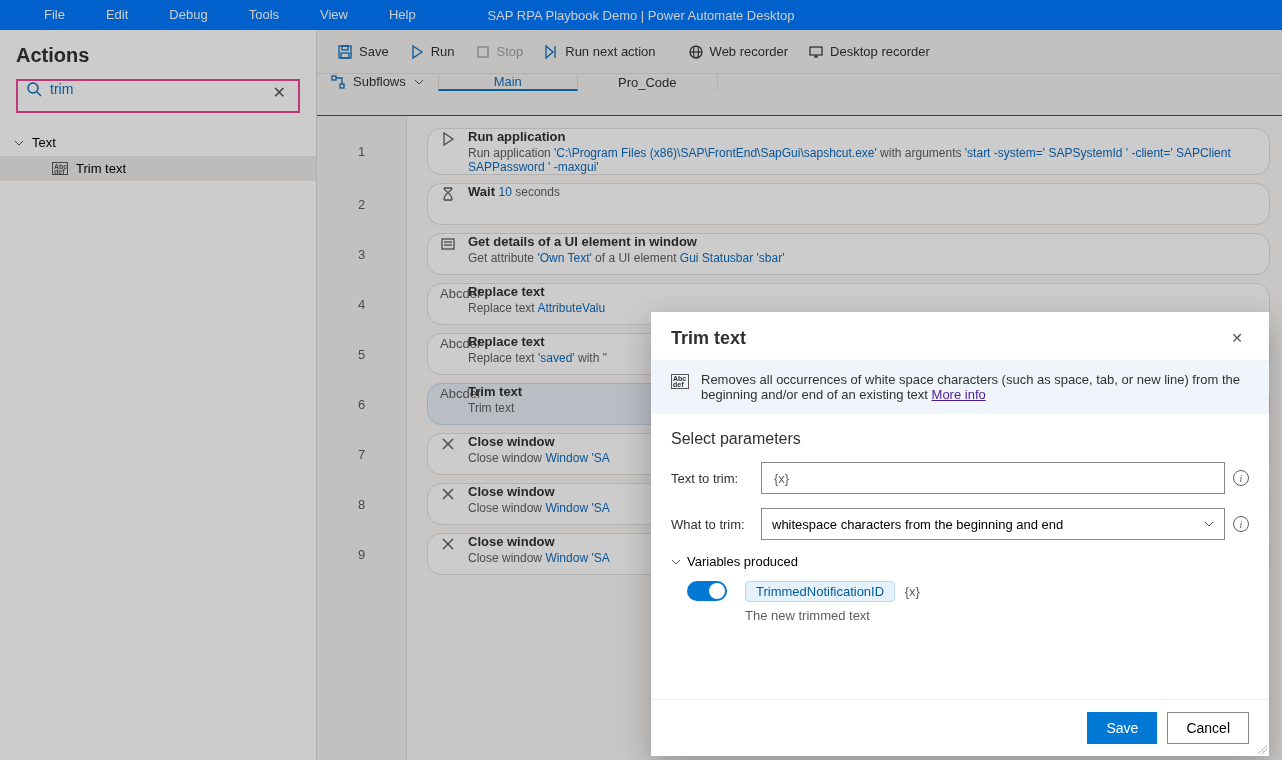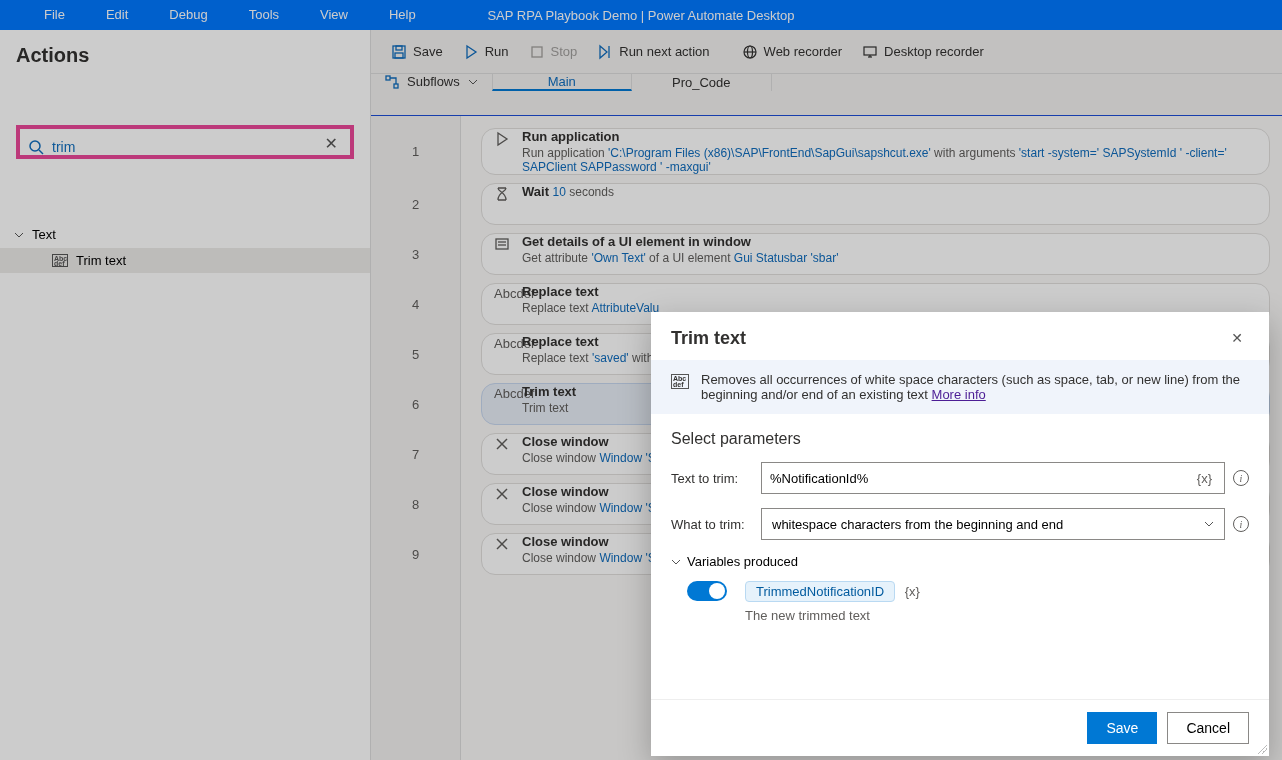--- a/index.html
+++ b/index.html
@@ -6,23 +6,23 @@
 body { width: 1282px; height: 760px; overflow: hidden; background: #f3f2f1; position: relative; }
 
 
 .titlebar { height: 30px; background: #0078ff; display: flex; align-items: center; color: #fff; font-size: 13px; }
 .titlebar .menu { display: flex; gap: 13px; padding-left: 30px; }
 .titlebar .menu-item { padding: 0 14px; height: 30px; line-height: 30px; cursor: pointer; }
 .titlebar .title { position: absolute; left: 50%; transform: translateX(-50%); }
 
 
 .app { display: flex; height: 730px; }
-.left-panel { width: 371px; background: #fff; border-right: 1px solid #ddd; display: flex; flex-direction: column; gap: 46px; }
+.left-panel { width: 317px; background: #fff; border-right: 1px solid #ddd; display: flex; flex-direction: column; }
 .panel-title { font-size: 20px; font-weight: 600; padding: 14px 16px 12px; color: #323130; }
-.searchbox { margin: 0 16px 10px; height: 34px; border: 4px solid #ec4899; display: flex; align-items: flex-end; padding: 0 8px; }
+.searchbox { margin: 0 16px 10px; height: 34px; border: 2px solid #ec4899; display: flex; align-items: flex-start; padding: 0 8px; }
 .searchbox svg { width: 16px; height: 16px; }
 .searchbox input { border: none; outline: none; flex: 1; font-size: 14px; margin-left: 8px; color: #106ebe; }
 .searchbox .clearx { cursor: pointer; font-size: 16px; color: #555; padding: 2px 4px; }
 
 .tree { padding-top: 6px; font-size: 13px; }
 .tree-group { padding: 6px 14px; display: flex; align-items: center; gap: 8px; cursor: pointer; }
 .tree-group svg { width: 10px; height: 10px; }
 .tree-item { padding: 5px 14px 5px 52px; display: flex; align-items: center; gap: 8px; background: #edebe9; cursor: pointer; }
 .tree-item .mini-icon { width: 16px; height: 13px; border: 1px solid #555; font-size: 7px; line-height: 5px; display: flex; flex-direction: column; justify-content: center; align-items: flex-start; padding: 0 1px; font-weight: bold; color: #555;}
 
@@ -318,21 +318,20 @@
         <span>Abc</span>
         <span>def</span>
       </span>
     <div><span>Removes all occurrences of white space characters (such as space, tab, or new line) from the beginning and/or end of an existing text </span><a>More info</a></div>
   </div>
   <div class="dlg-body">
     <div class="section-title">Select parameters</div>
     <div class="form-row">
       <div class="form-label">Text to trim:</div>
       <div class="form-input-wrap">
-        <input value="%NotificationId%" style="">
         <span class="var-icon">{x}</span>
       </div>
       <span class="info-icon">i</span>
     </div>
     <div class="form-row">
       <div class="form-label">What to trim:</div>
       <div class="form-select">
         <span>whitespace characters from the beginning and end</span>
         <svg width="10" height="10" viewBox="0 0 10 10">
             <path d="M1 3 L5 7 L9 3" stroke="#555" fill="none"></path>

